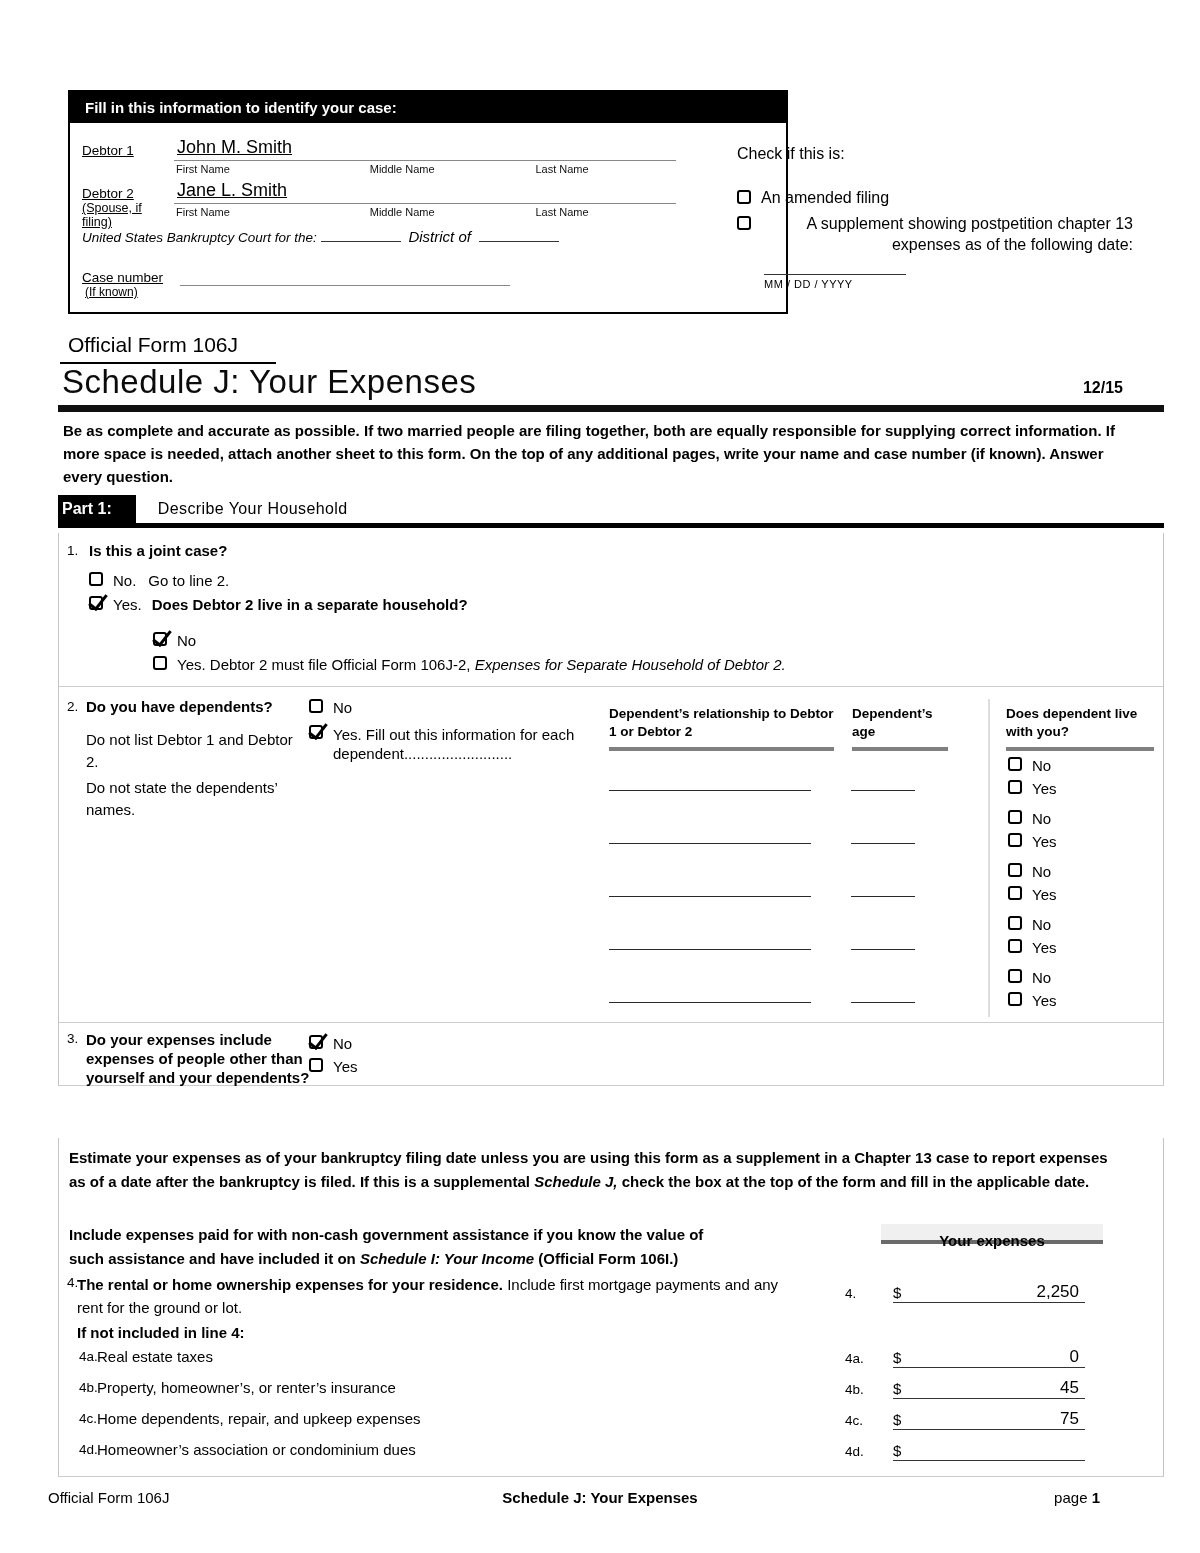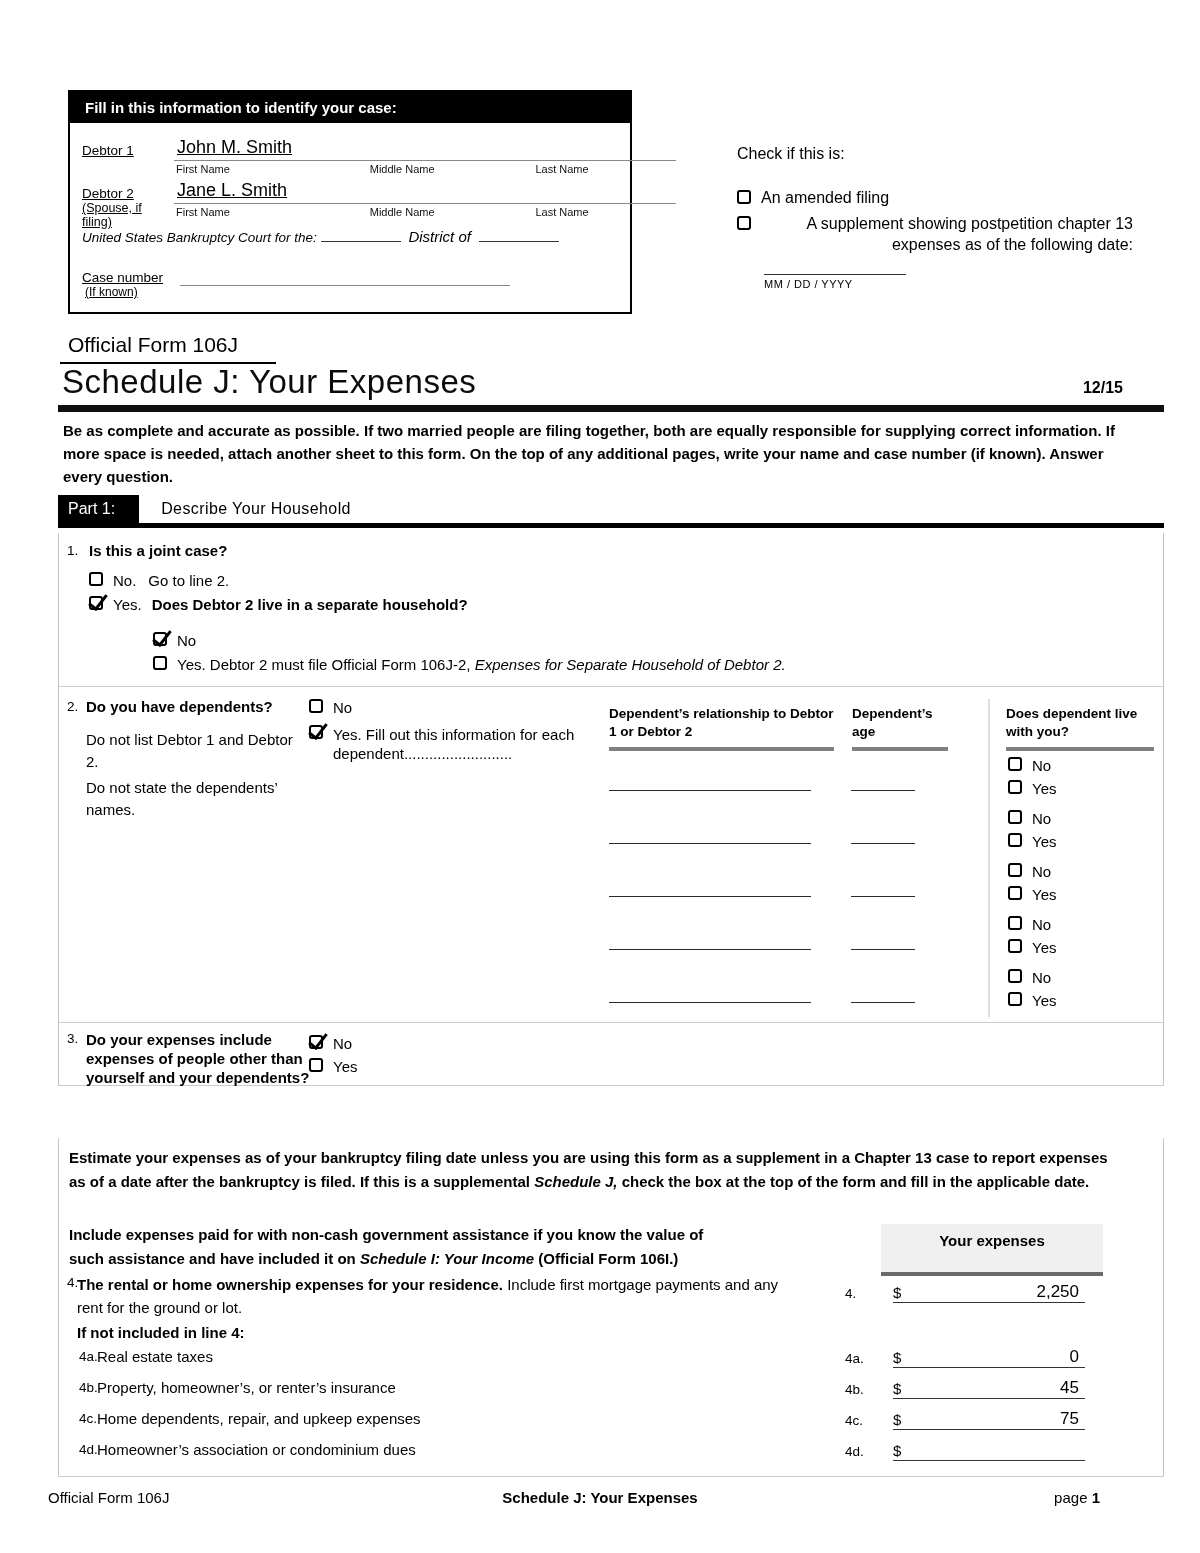--- a/index.html
+++ b/index.html
@@ -2,21 +2,21 @@
 <html><head>
 <meta charset="utf-8">
 <style>
   * { margin:0; padding:0; box-sizing:border-box; }
   body { background:#fff; }
   .page { position:relative; width:1200px; height:1553px; background:#fff;
           font-family:"Liberation Sans", sans-serif; color:#000; overflow:hidden; }
   .abs { position:absolute; }
 
   
-  .info-box { position:absolute; left:68px; top:90px; width:564px; height:224px;
+  .info-box { position:absolute; left:68px; top:90px; width:720px; height:224px;
               border:2px solid #000; background:#fff; }
   .info-box-header { background:#000; color:#fff; font-size:15px; font-weight:bold;
                      height:31px; line-height:31px; padding-left:15px; }
   .ib-row { position:absolute; display:flex;text-decoration:underline; }
   .ib-label { font-size:13.5px; width:92px; flex:none; padding-top:6px; }
   .ib-field { flex:1; position:relative; }
   .ib-value { font-size:18px; line-height:20px; padding-left:3px; border-bottom:1px solid #888; height:24px; }
   .ib-sublabels { position:relative; height:14px; font-size:11px; color:#111; }
   .ib-sublabels span { position:absolute; top:2px; }
 
@@ -39,42 +39,42 @@
                  padding:0 38px 5px 8px; border-bottom:2.5px solid #000; }
   .big-title { position:absolute; left:62px; top:363px; font-size:33px; letter-spacing:.5px; color:#0b0b0b; }
   .version { position:absolute; right:77px; top:379px; font-size:16px; font-weight:bold; }
   .title-bar { position:absolute; left:58px; top:405px; width:1106px; height:7px; background:#101010; }
   .intro-para { position:absolute; left:63px; top:419px; width:1075px;
                 font-size:15px; font-weight:bold; line-height:23px; }
 
   
   .part-header { position:absolute; left:58px; width:1106px; height:33px;
                  border-bottom:5px solid #000; display:flex; align-items:stretch; background:#fff; }
-  .part-label { background:#000; color:#fff; font-size:16px; font-weight:400;
-                padding:0 24px 0 10px; display:flex; align-items:center; }
+  .part-label { background:#000; color:#fff; font-size:16px; font-weight:700;
+                padding:0 24px 0 4px; display:flex; align-items:center; }
   .part-title { margin-left:22px; font-size:16px; letter-spacing:.4px; display:flex; align-items:center; }
 
   
   .part-body { position:absolute; left:58px; width:1106px; background:#fff;
                border-left:1.5px solid #c4c4c4; border-right:1.5px solid #c4c4c4; }
   .q-row { position:relative; }
   .q-row + .q-row { border-top:1.5px solid #ccc; }
   .qnum { font-size:13.5px; }
   .qbold { font-size:15px; font-weight:bold; }
   .qtext { font-size:15px; }
   .italic { font-style:italic; }
 
   .col-head { font-size:13.5px; font-weight:bold; line-height:18px; }
   .col-rule { height:4px; background:#808080; }
   .fill-line { border-bottom:1.3px solid #2a2a2a; height:12px; }
   .vdivider { width:1.5px; background:#ddd; }
 
   
   .p2-para { font-size:15px; font-weight:bold; line-height:24px; }
-  .your-exp { position:absolute; left:822px; top:86px; width:222px; height:52px;
+  .your-exp { position:absolute; left:822px; top:86px; width:222px; height:20px;
               background:#f0f0f0; border-bottom:4px solid #6a6a6a; text-align:center;
               font-size:15px; font-weight:bold; line-height:34px; }
   .amt { position:absolute; left:786px; display:flex; align-items:flex-end; height:24px; }
   .amt .n { font-size:13.5px; width:48px; padding-bottom:2px; }
   .amt .line { display:flex; width:192px; border-bottom:1.5px solid #333;
                justify-content:space-between; align-items:flex-end; }
   .amt .cur { font-size:15px; padding-bottom:1px; }
   .amt .val { font-size:17px; padding-right:6px; }
 
   

